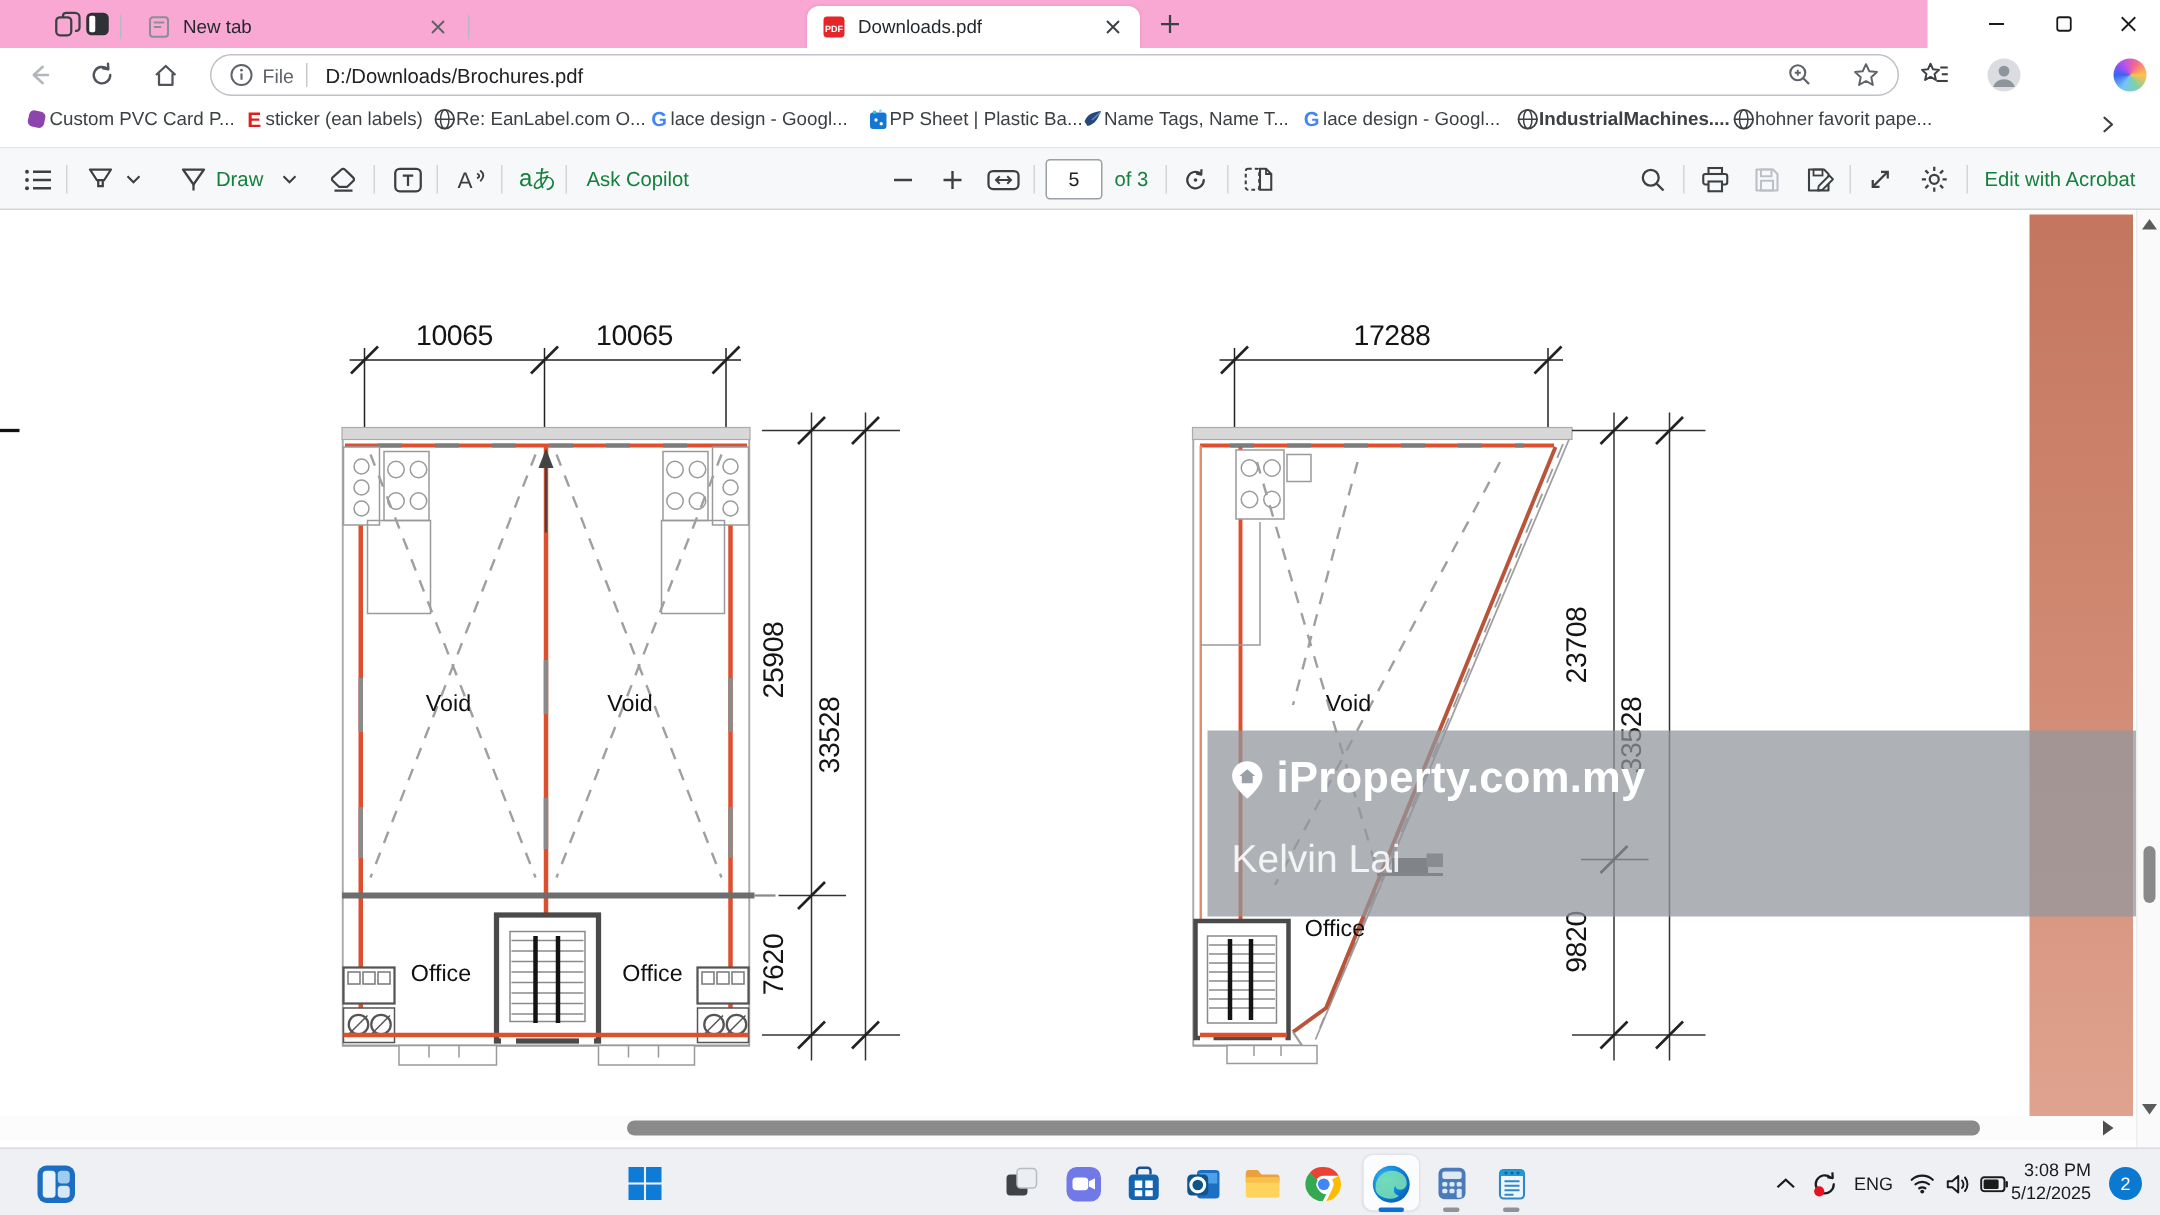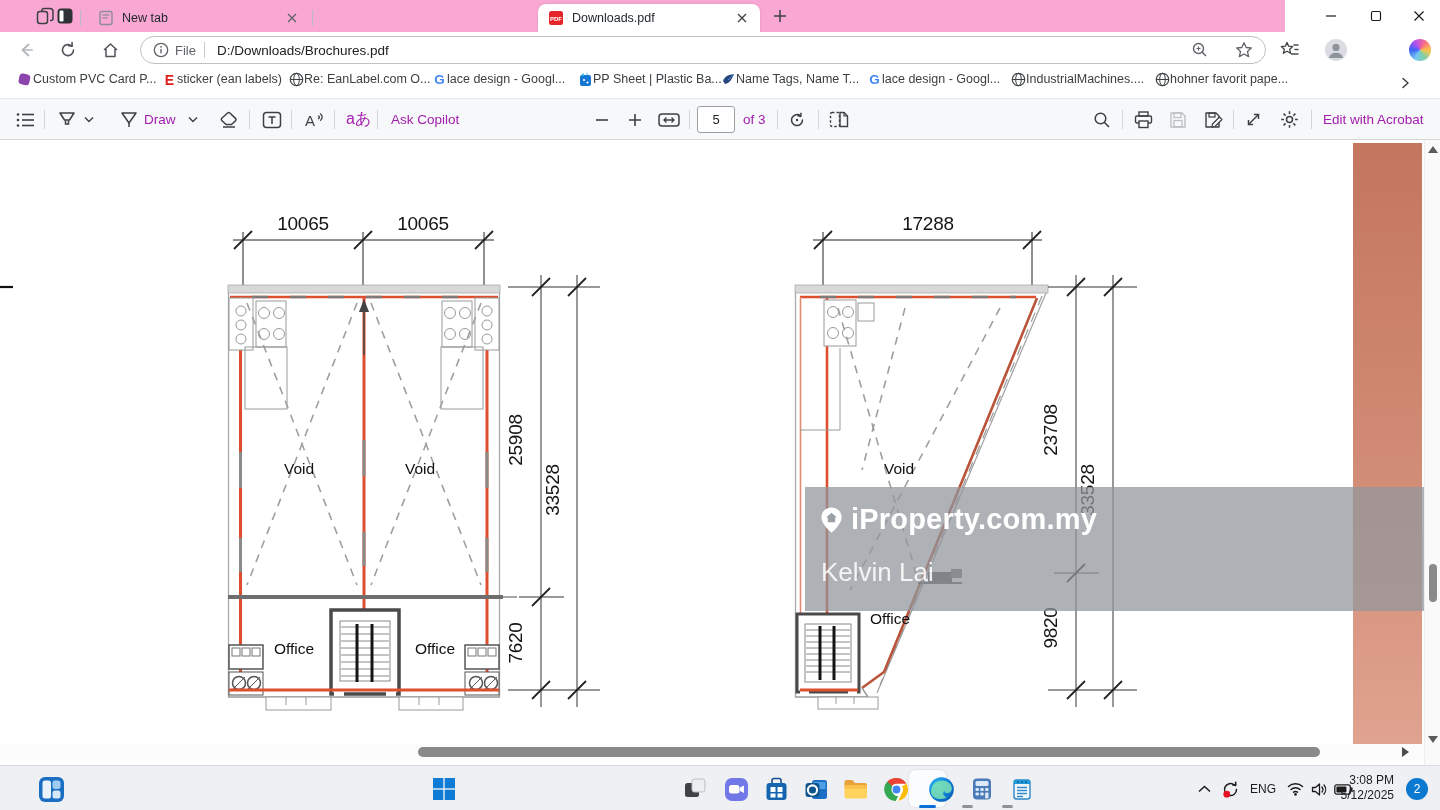--- a/index.html
+++ b/index.html
@@ -27,42 +27,42 @@
 
   
   .bookmarksbar { position:absolute; left:0; top:68px; width:1440px; height:31px; background:#fff; border-bottom:1px solid #e4e6e9; }
   .bm { position:absolute; top:4px; height:23px; display:flex; align-items:flex-start; gap:0; padding:0 4px; border-radius:4px; }
   .bm .lbl { font-size:12.5px; color:#3c4043; white-space:nowrap; }
 
   
   .pdfbar { position:absolute; left:0; top:99px; width:1440px; height:41px; background:#f7f8f9; border-bottom:1px solid #d6d6d6; }
   .pb { position:absolute; top:8px; height:25px; display:flex; align-items:center; justify-content:center; color:#3c4043; }
   .pb-sep { position:absolute; top:11px; width:1px; height:19px; background:#d2d5da; }
-  .pb-label { font-size:13.5px; color:#a21caf; white-space:nowrap; }
+  .pb-label { font-size:13.5px; color:#15803d; white-space:nowrap; }
   .pageinput { position:absolute; left:697px; top:7px; width:38px; height:27px; border:1px solid #9aa0a6; border-radius:3px; text-align:center; font-size:13px; color:#202124; font-family:"Liberation Sans",sans-serif; background:#fff; }
 
   
   .content { position:absolute; left:0; top:140px; width:1440px; height:625px; background:#fff; }
   .salmon { position:absolute; left:1353px; top:3px; width:69px; height:605px; background:linear-gradient(180deg,#c4765f 0%,#cf8871 45%,#e0a38f 100%); }
   .watermark { position:absolute; left:805px; top:347px; width:619px; height:124px; background:rgba(146,151,156,.74); color:#fff; }
   .wm-brand { position:absolute; left:14px; top:16px; display:flex; align-items:center; gap:7px; font-size:29px; font-weight:700; letter-spacing:.2px; }
   .wm-agent { position:absolute; left:16px; top:70px; font-size:26px; font-weight:400; color:rgba(255,255,255,.85); }
 
   
   .vscroll { position:absolute; left:1424px; top:0; width:16px; height:625px; background:#fafafa; border-left:1px solid #ededed; }
   .vthumb { position:absolute; left:4px; top:424px; width:8px; height:38px; background:#8a8a8a; border-radius:4px; }
   .hscroll { position:absolute; left:0; top:604px; width:1424px; height:16px; background:#fcfcfc; }
   .hthumb { position:absolute; left:418px; top:3px; width:902px; height:10px; background:#8a8a8a; border-radius:5px; }
   .tri-up { width:0;height:0;border-left:5px solid transparent;border-right:5px solid transparent;border-bottom:7px solid #5b5b5b; }
   .tri-down { width:0;height:0;border-left:5px solid transparent;border-right:5px solid transparent;border-top:7px solid #5b5b5b; }
   .tri-right { width:0;height:0;border-top:5px solid transparent;border-bottom:5px solid transparent;border-left:7px solid #4d4d4d; }
 
   
   .taskbar { position:absolute; left:0; top:765px; width:1440px; height:45px; background:#eef0f4; border-top:1px solid #d9dbe0; }
-  .tb-ic { position:absolute; top:8px; width:30px; height:30px; display:flex; align-items:center; justify-content:center; border-radius:5px;margin-left:14px; }
+  .tb-ic { position:absolute; top:8px; width:30px; height:30px; display:flex; align-items:center; justify-content:center; border-radius:5px; }
   .searchpill { position:absolute; left:455px; top:6px; width:202px; height:32px; background:#fff; border:1px solid #d8dbe1; border-radius:16px; display:flex; align-items:center; padding:0 6px 0 12px; box-shadow:0 1px 2px rgba(0,0,0,.06);margin-top:42px; }
   .searchpill .txt { font-size:13.5px; color:#454a50; margin-left:9px; flex:1; }
   .edge-active-bg { position:absolute; left:909px; top:4px; width:37px; height:37px; background:#fbfcfd; border-radius:6px; box-shadow:0 0 2px rgba(0,0,0,.15); }
   .run-dot { position:absolute; bottom:2px; height:3px; border-radius:2px; }
   .tray-txt { font-size:12px; color:#1b1b1b; }
   .clock { position:absolute; right:46px; top:7px; text-align:right; font-size:12px; color:#1b1b1b; line-height:15px; }
   .badge { position:absolute; right:12px; top:12px; width:22px; height:22px; border-radius:50%; background:#0b79d0; color:#fff; font-size:12px; display:flex; align-items:center; justify-content:center; }
 
   svg text { font-family:"Liberation Sans", sans-serif; }
   .dimtxt { font-size:19px; fill:#141414; letter-spacing:-0.3px; }
@@ -248,21 +248,21 @@
           <path d="M7 8 L12.5 3" stroke="#5a8bd4" stroke-width="1"></path>
         </svg>
       <span class="lbl">Name Tags, Name T...</span>
     </div>
     <div class="bm" style="left:863px;">
       <svg width="15" height="15" viewBox="0 0 15 15">
           <text x="7.5" y="12" text-anchor="middle" font-size="13.5" font-weight="bold" fill="#4285F4">G</text>
         </svg>
       <span class="lbl">lace design - Googl...</span>
     </div>
-    <div class="bm" style="left:1007px;">
+    <div class="bm" style="left:1007px;font-weight:bold;">
       <svg width="15" height="15" viewBox="0 0 15 15">
           <circle cx="7.5" cy="7.5" r="6.2" fill="none" stroke="#3c4043" stroke-width="1.2"></circle>
           <ellipse cx="7.5" cy="7.5" rx="2.8" ry="6.2" fill="none" stroke="#3c4043" stroke-width="1"></ellipse>
           <line x1="1.3" y1="7.5" x2="13.7" y2="7.5" stroke="#3c4043" stroke-width="1"></line>
         </svg>
       <span class="lbl">IndustrialMachines....</span>
     </div>
     <div class="bm" style="left:1151px;">
       <svg width="15" height="15" viewBox="0 0 15 15">
           <circle cx="7.5" cy="7.5" r="6.2" fill="none" stroke="#3c4043" stroke-width="1.2"></circle>

